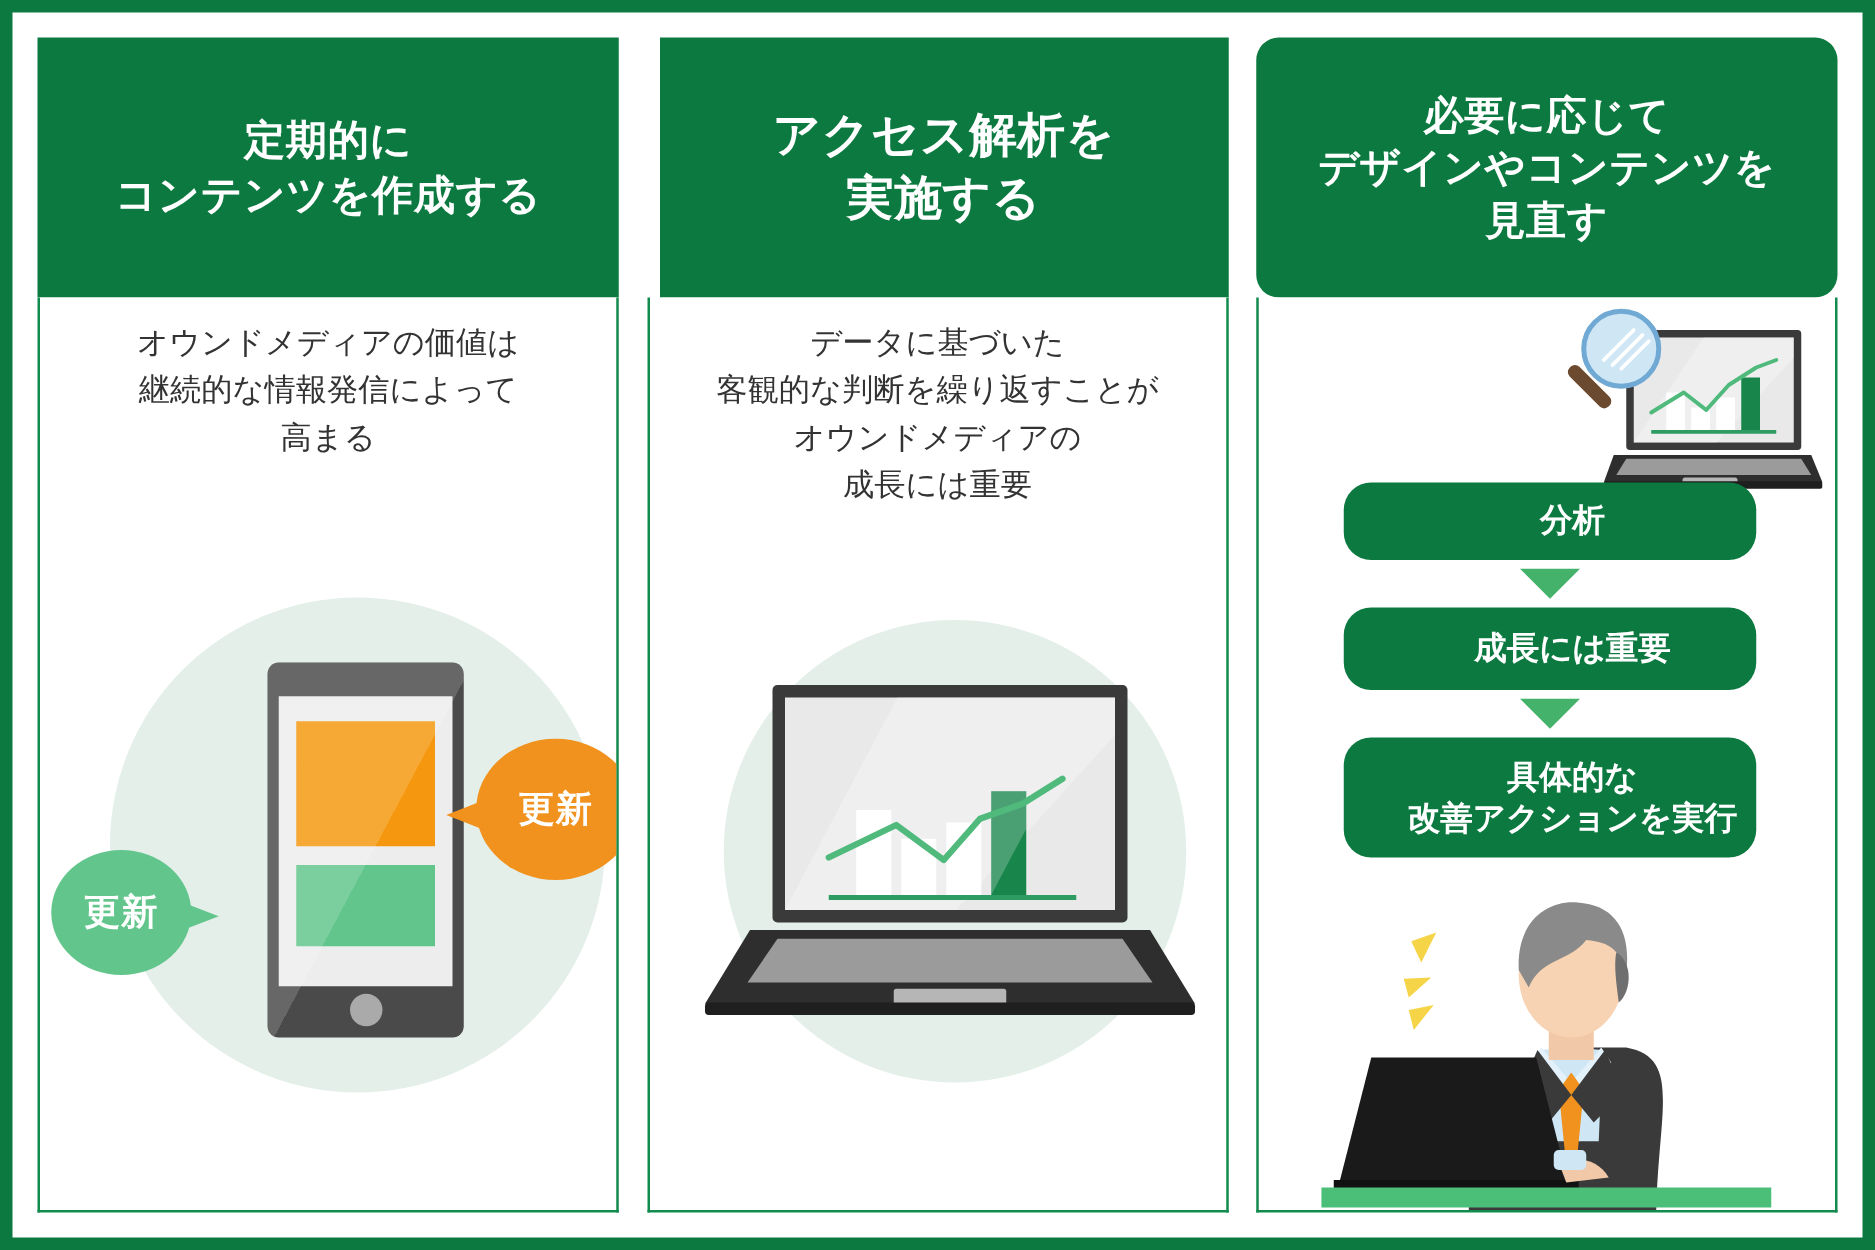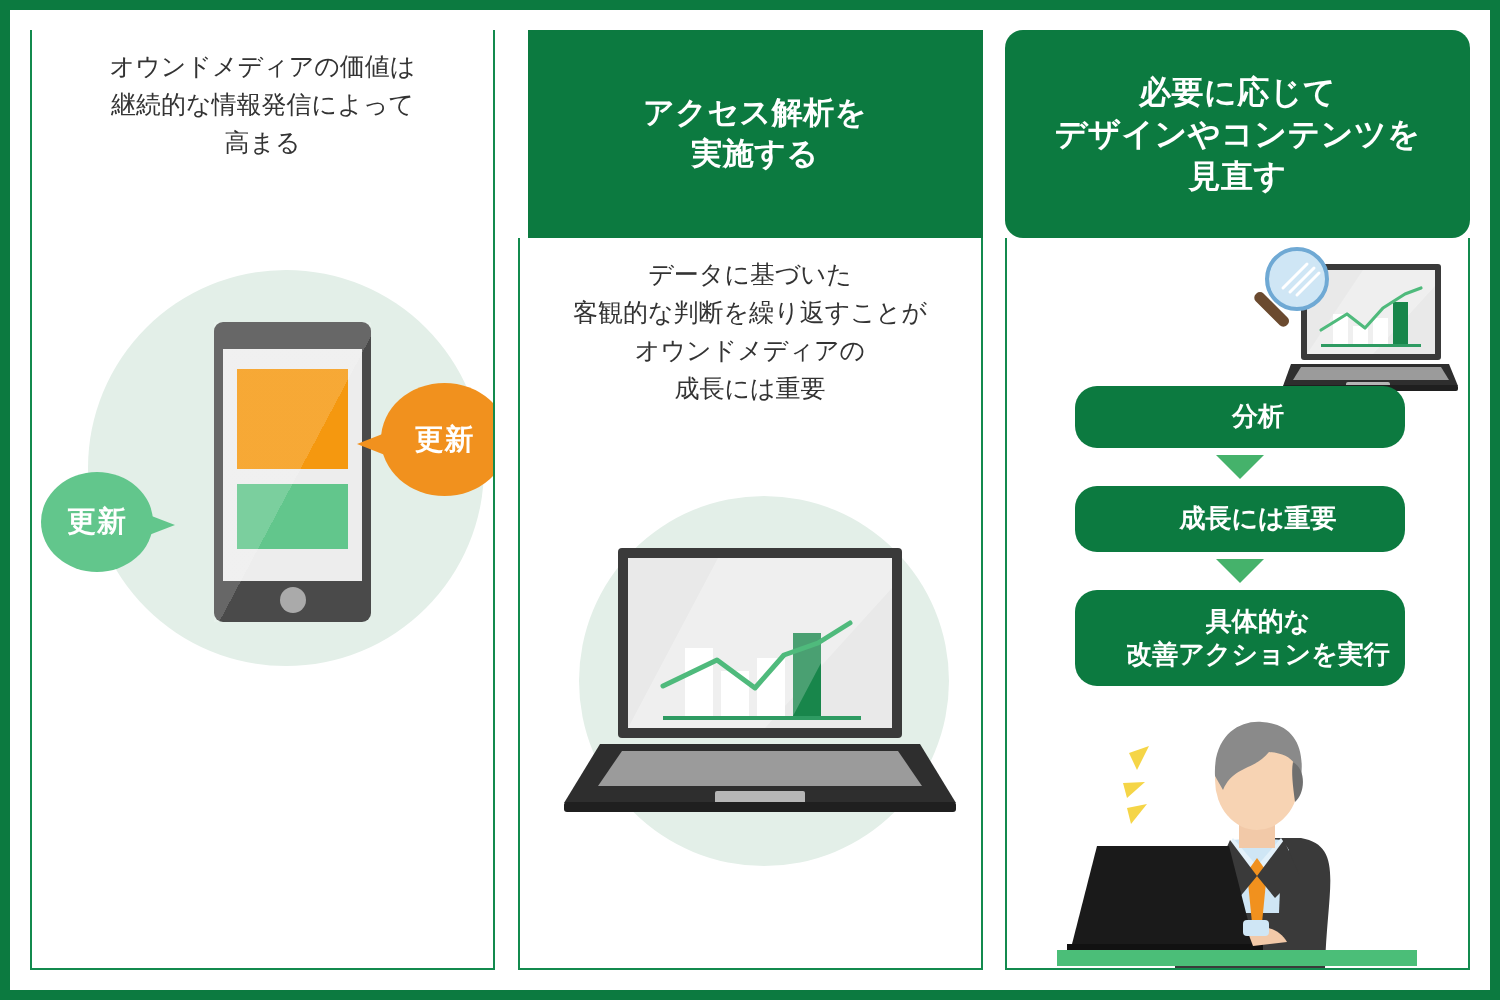--- a/index.html
+++ b/index.html
@@ -54,21 +54,21 @@
     text-align: center;
     font-weight: bold;
     font-size: 33px;
     line-height: 1.32;
     letter-spacing: 0.5px;
     flex: none;
   }
   .panel-header .htext { white-space: pre-line; }
 
   .panel-1 .panel-header { font-size: 33px; }
-  .panel-2 .panel-header { font-size: 31px; margin-left: 10px; }
+  .panel-2 .panel-header { font-size: 38px; margin-left: 10px; }
   .panel-3 .panel-header { font-size: 32px; border-radius: 18px; }
 
   
   .panel-body {
     position: relative;
     flex: 1;
     background: #ffffff;
     border: 2px solid #138A4E;
     border-top: none;
     box-sizing: border-box;
@@ -261,20 +261,24 @@
     height: 270px;
   }
 </style>
 </head>
 <body>
 
 <div id="infographic">
   <div class="panels">
 
     <section class="panel panel-1">
+      <header class="panel-header">
+        <span class="htext">定期的に
+コンテンツを作成する</span>
+      </header>
       <div class="panel-body">
         <p class="panel-desc">オウンドメディアの価値は
 継続的な情報発信によって
 高まる</p>
 
         <div class="illus-1">
           <div class="pale-circle p1-circle"></div>
 
           <div class="phone">
             <div class="phone-screen">

